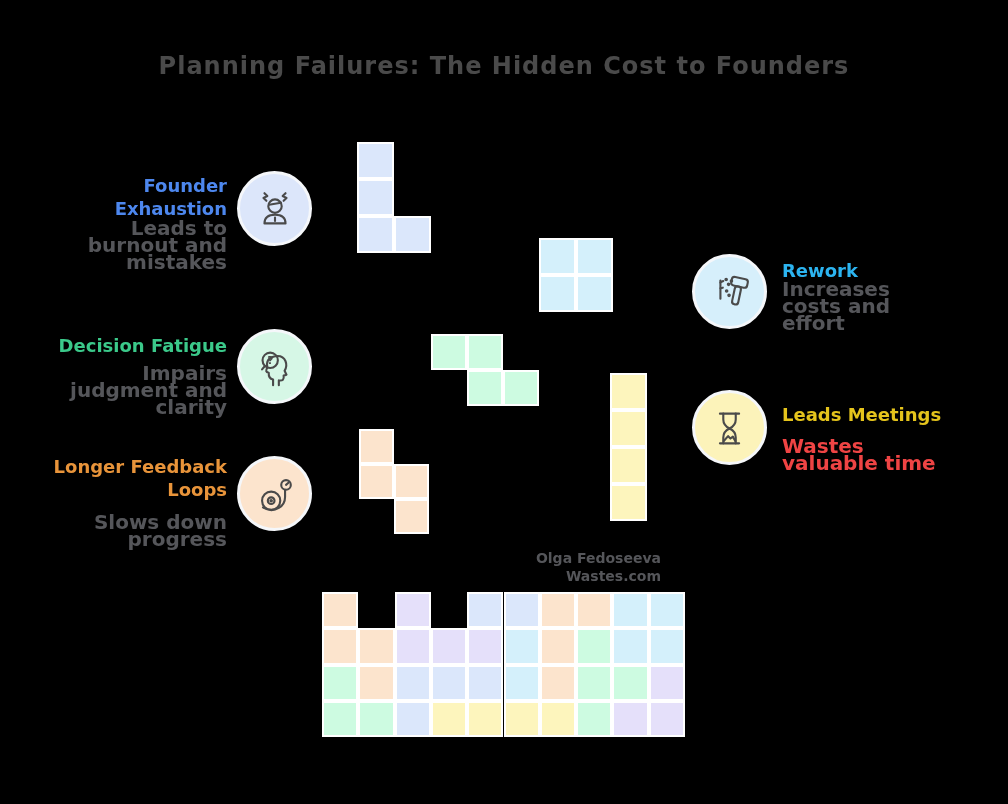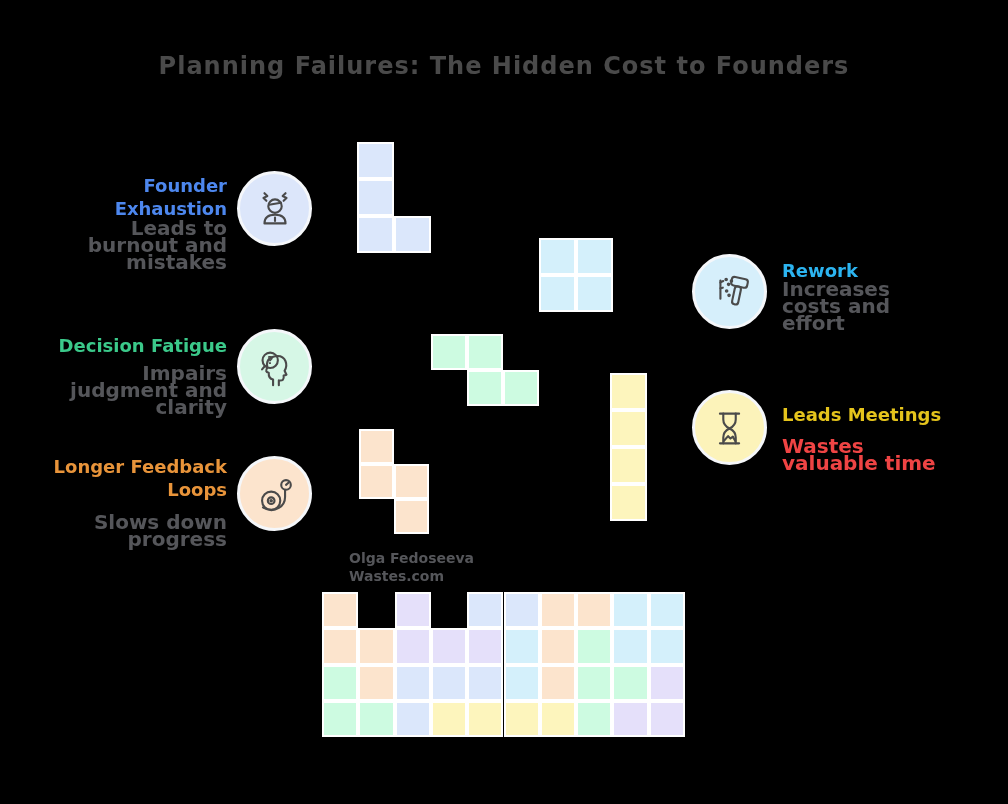--- a/index.html
+++ b/index.html
@@ -14,21 +14,21 @@
   .right-text{left:782px;width:170px;text-align:left;}
   .icon-circle{width:75px;height:75px;border-radius:50%;border:3px solid #f5f7fa;
                box-sizing:border-box;display:flex;align-items:center;justify-content:center;}
   .icon-circle svg{width:46px;height:46px;}
   .ic{fill:none;stroke:#4a4a4a;stroke-width:2.2;stroke-linecap:round;stroke-linejoin:round;}
   #it0-icon{left:237px;top:171px;} #it0-title{top:174px;} #it0-desc{top:220px;}
   #it1-icon{left:237px;top:329px;} #it1-title{top:334px;} #it1-desc{top:365px;}
   #it2-icon{left:237px;top:456px;} #it2-title{top:455px;} #it2-desc{top:514px;}
   #it3-icon{left:692px;top:254px;} #it3-title{top:259px;} #it3-desc{top:281px;}
   #it4-icon{left:692px;top:390px;} #it4-title{top:403px;} #it4-desc{top:438px;}
-  #attribution{left:349px;top:549px;width:312px;text-align:left;font-size:14px;
+  #attribution{left:349px;top:549px;width:312px;text-align:right;font-size:14px;
                font-weight:700;line-height:18px;}
   .cell{position:absolute;border:2px solid #fff;box-sizing:border-box;}
 </style>
 </head>
 <body>
 
 <div id="stage">
 
   <div id="title" class="abs" style="color: rgb(74, 74, 74);">Planning Failures: The Hidden Cost to Founders</div>
 

